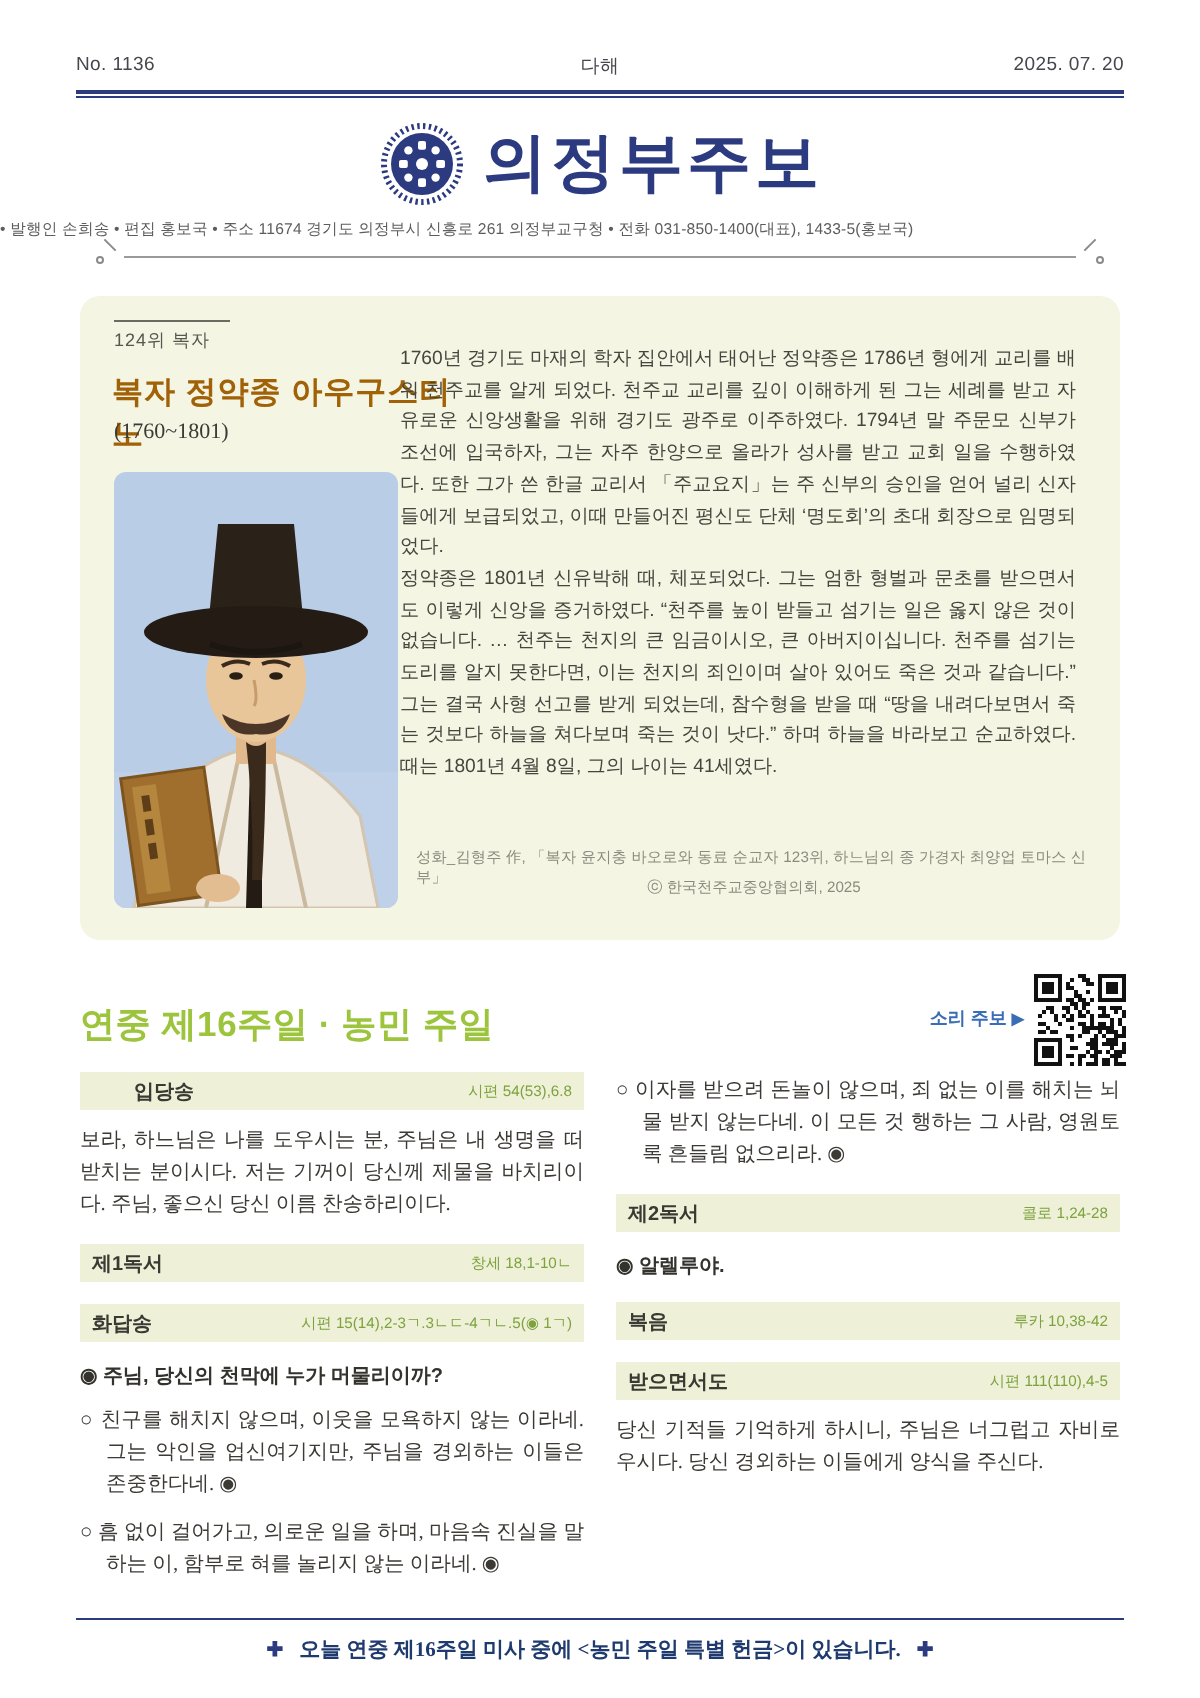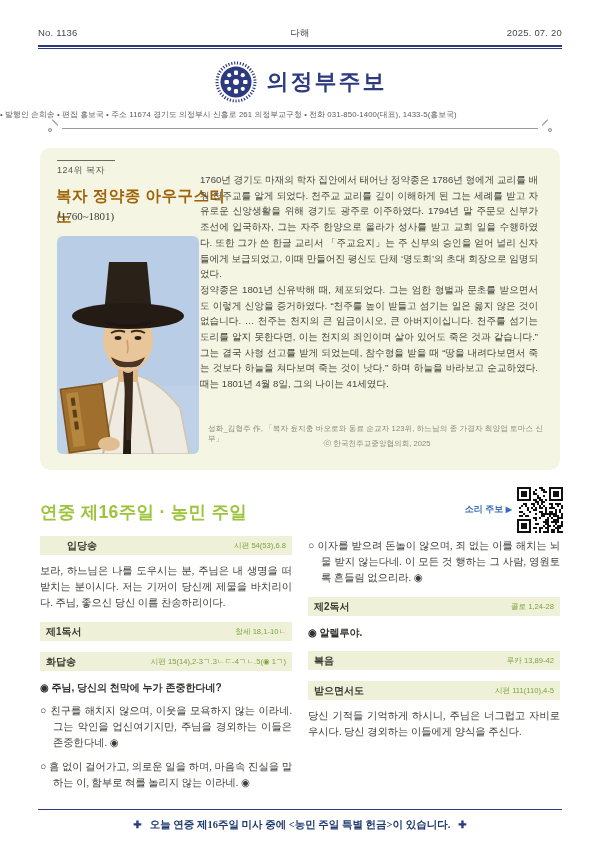--- a/index.html
+++ b/index.html
@@ -13,21 +13,21 @@
   .topbar { position:absolute; top:27px; left:38px; right:38px; height:14px;
     font-size:9.5px; color:#44474c; letter-spacing:.2px; }
   .topbar .issue { position:absolute; left:0; }
   .topbar .cycle { position:absolute; left:0; right:0; text-align:center; }
   .topbar .date  { position:absolute; right:0; }
   .double-rule { position:absolute; top:45px; left:38px; right:38px; height:4px;
     border-top:2px solid #2c3a80; border-bottom:1px solid #2c3a80; }
   
   .masthead { position:absolute; top:58px; left:0; right:0; height:48px;
     display:flex; align-items:center; justify-content:center; gap:9px; }
-  .masthead h1 { font-size:22px; font-weight:800; color:#2c3a80; letter-spacing:2px; }
+  .masthead h1 { font-size:32px; font-weight:800; color:#2c3a80; letter-spacing:2px; }
   .logo { width:44px; height:44px; display:block; }
   
   .publine { position:absolute; top:109px; left:0; right:4px; text-align:left;
     font-size:7.8px; color:#5d5d5d; letter-spacing:.1px; }
   .pubrule { position:absolute; top:121px; left:62px; right:62px; height:8px;
     border-bottom:1px solid #9a9a9a; }
   .cutmark { position:absolute; bottom:-4px; width:10px; height:10px; }
   .cutmark.left { left:-14px; } .cutmark.right { right:-14px; }
   .cutmark .c { position:absolute; bottom:0; width:4px; height:4px; border:1px solid #8a8a8a; border-radius:50%; }
   .cutmark.left .c { left:0; } .cutmark.right .c { right:0; }
@@ -349,38 +349,38 @@
 
       <div class="bar">
         <span class="lbl">제1독서</span>
         <span class="ref">창세 18,1-10ㄴ</span>
       </div>
 
       <div class="bar">
         <span class="lbl">화답송</span>
         <span class="ref">시편 15(14),2-3ㄱ.3ㄴㄷ-4ㄱㄴ.5(◉ 1ㄱ)</span>
       </div>
-      <p class="refrain">◉ 주님, 당신의 천막에 누가 존중한다네?</p>
+      <p class="refrain">◉ 주님, 당신의 천막에 누가 머물리이까?</p>
       <p class="verse">○ 친구를 해치지 않으며, 이웃을 모욕하지 않는 이라네. 그는 악인을 업신여기지만, 주님을 경외하는 이들은 존중한다네. ◉</p>
       <p class="verse">○ 흠 없이 걸어가고, 의로운 일을 하며, 마음속 진실을 말하는 이, 함부로 혀를 놀리지 않는 이라네. ◉</p>
     </div>
 
     <div class="col">
       <p class="verse" style="margin-top:2px">○ 이자를 받으려 돈놀이 않으며, 죄 없는 이를 해치는 뇌물 받지 않는다네. 이 모든 것 행하는 그 사람, 영원토록 흔들림 없으리라. ◉</p>
 
       <div class="bar">
         <span class="lbl">제2독서</span>
         <span class="ref">콜로 1,24-28</span>
       </div>
 
       <p class="refrain">◉ 알렐루야.</p>
 
       <div class="bar">
         <span class="lbl">복음</span>
-        <span class="ref">루카 13,89-42</span>
+        <span class="ref">루카 10,38-42</span>
       </div>
 
       <div class="bar">
         <span class="lbl">받으면서도</span>
         <span class="ref">시편 111(110),4-5</span>
       </div>
       <p class="lit-text">당신 기적들 기억하게 하시니, 주님은 너그럽고 자비로우시다. 당신 경외하는 이들에게 양식을 주신다.</p>
     </div>
   </div>
 

